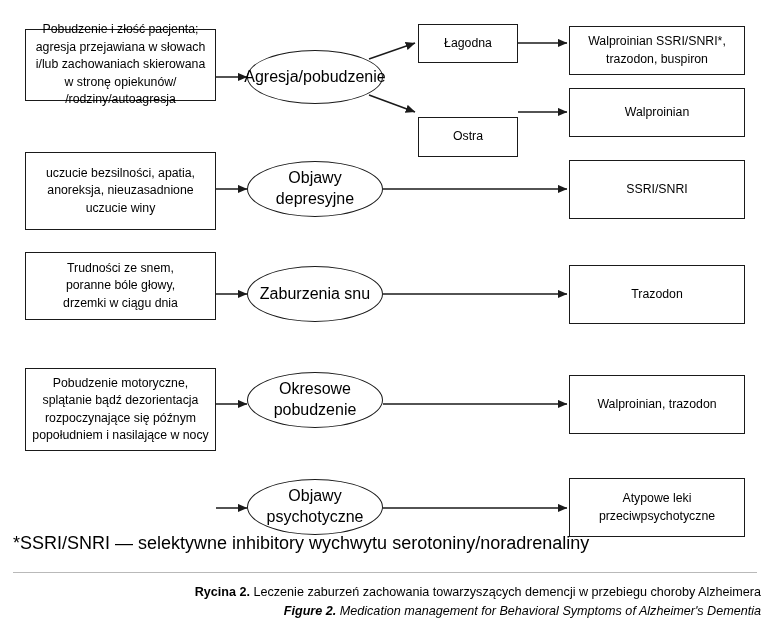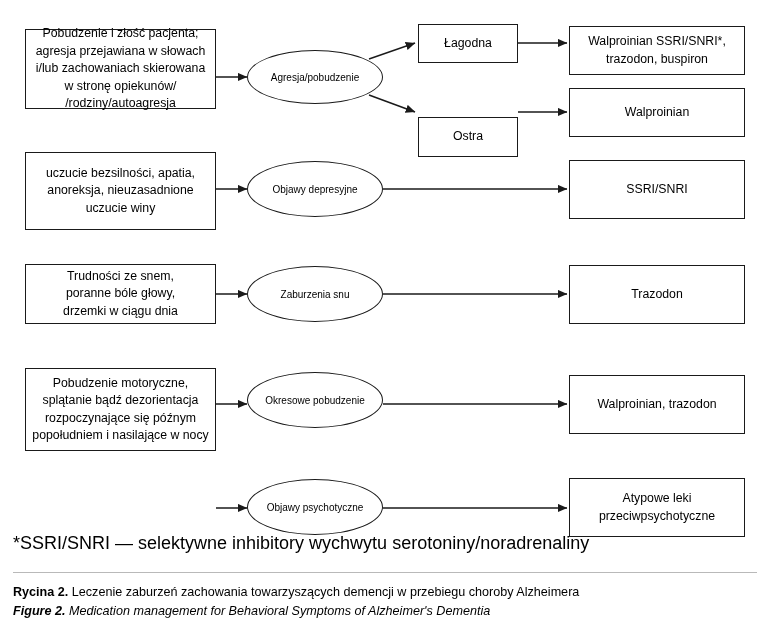--- a/index.html
+++ b/index.html
@@ -44,21 +44,21 @@
   .node-ellipse {
     position: absolute;
     box-sizing: border-box;
     border: 1.3px solid #1a1a1a;
     border-radius: 50%;
     background: #ffffff;
     display: flex;
     align-items: center;
     justify-content: center;
     text-align: center;
-    font-size: 10px;
+    font-size: 16px;
     line-height: 1.3;
     color: #000000;
     padding: 2px 4px;
   }
 
   
   #connector-layer {
     position: absolute;
     left: 0;
     top: 0;
@@ -90,20 +90,21 @@
     position: absolute;
     left: 13px;
     top: 583px;
     width: 748px;
   }
   .caption-line {
     font-size: 12.6px;
     line-height: 1.52;
     white-space: nowrap;
     color: #000000;
+    text-align: right;
   }
   .caption-line .lead {
     font-weight: bold;
   }
   .caption-line.en {
     font-style: italic;
   }
   .caption-line.en .lead {
     font-weight: bold;
     font-style: italic;
@@ -137,39 +138,39 @@
     <line x1="216" y1="294" x2="247" y2="294" stroke="#1a1a1a" stroke-width="1.5" marker-end="url(#arrowhead)"></line>
     <line x1="383" y1="294" x2="567" y2="294" stroke="#1a1a1a" stroke-width="1.5" marker-end="url(#arrowhead)"></line>
 
     <line x1="216" y1="404" x2="247" y2="404" stroke="#1a1a1a" stroke-width="1.5" marker-end="url(#arrowhead)"></line>
     <line x1="383" y1="404" x2="567" y2="404" stroke="#1a1a1a" stroke-width="1.5" marker-end="url(#arrowhead)"></line>
 
     <line x1="216" y1="508" x2="247" y2="508" stroke="#1a1a1a" stroke-width="1.5" marker-end="url(#arrowhead)"></line>
     <line x1="383" y1="508" x2="567" y2="508" stroke="#1a1a1a" stroke-width="1.5" marker-end="url(#arrowhead)"></line>
   </svg>
 
-  <div class="node-box" style="left:25px; top:29px; width:191px; height:80px;">Pobudzenie i złość pacjenta;<br>agresja przejawiana w słowach<br>i/lub zachowaniach skierowana<br>w stronę opiekunów/<br>/rodziny/autoagresja</div>
+  <div class="node-box" style="left:25px; top:29px; width:191px; height:72px;">Pobudzenie i złość pacjenta;<br>agresja przejawiana w słowach<br>i/lub zachowaniach skierowana<br>w stronę opiekunów/<br>/rodziny/autoagresja</div>
 
   <div class="node-ellipse" style="left:247px; top:50px; width:136px; height:54px;">Agresja/pobudzenie</div>
 
   <div class="node-box" style="left:418px; top:24px; width:100px; height:39px;">Łagodna</div>
 
   <div class="node-box" style="left:418px; top:92px; width:100px; height:40px;margin-top:25px;">Ostra</div>
 
   <div class="node-box" style="left:569px; top:26px; width:176px; height:49px;">Walproinian SSRI/SNRI*,<br>trazodon, buspiron</div>
 
   <div class="node-box" style="left:569px; top:88px; width:176px; height:49px;">Walproinian</div>
 
   <div class="node-box" style="left:25px; top:152px; width:191px; height:78px;">uczucie bezsilności, apatia,<br>anoreksja, nieuzasadnione<br>uczucie winy</div>
 
   <div class="node-ellipse" style="left:247px; top:161px; width:136px; height:56px;">Objawy depresyjne</div>
 
   <div class="node-box" style="left:569px; top:160px; width:176px; height:59px;">SSRI/SNRI</div>
 
-  <div class="node-box" style="left:25px; top:264px; width:191px; height:60px;">Trudności ze snem,<br>poranne bóle głowy,<br>drzemki w ciągu dnia</div>
+  <div class="node-box" style="left:25px; top:252px; width:191px; height:68px;">Trudności ze snem,<br>poranne bóle głowy,<br>drzemki w ciągu dnia</div>
 
   <div class="node-ellipse" style="left:247px; top:266px; width:136px; height:56px;">Zaburzenia snu</div>
 
   <div class="node-box" style="left:569px; top:265px; width:176px; height:59px;">Trazodon</div>
 
   <div class="node-box" style="left:25px; top:368px; width:191px; height:83px;">Pobudzenie motoryczne,<br>splątanie bądź dezorientacja<br>rozpoczynające się późnym<br>popołudniem i nasilające w nocy</div>
 
   <div class="node-ellipse" style="left:247px; top:372px; width:136px; height:56px;">Okresowe pobudzenie</div>
 
   <div class="node-box" style="left:569px; top:375px; width:176px; height:59px;">Walproinian, trazodon</div>

